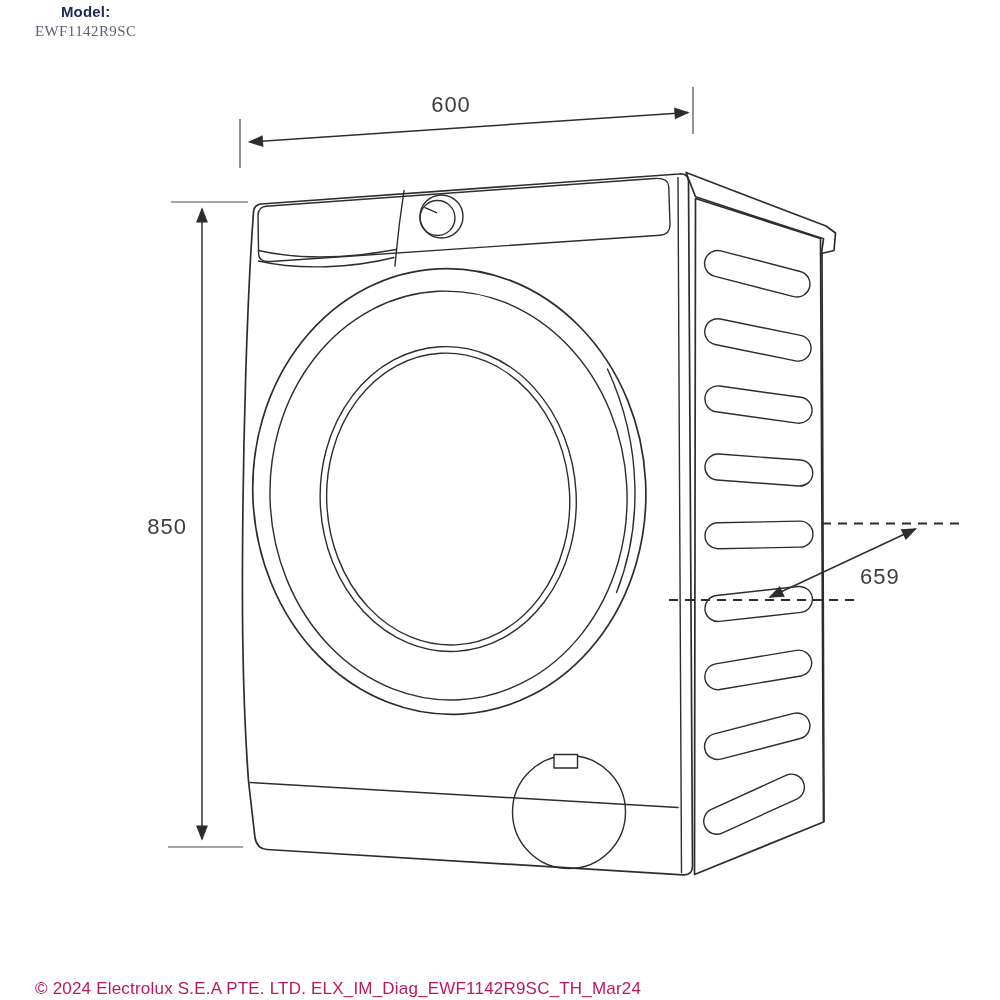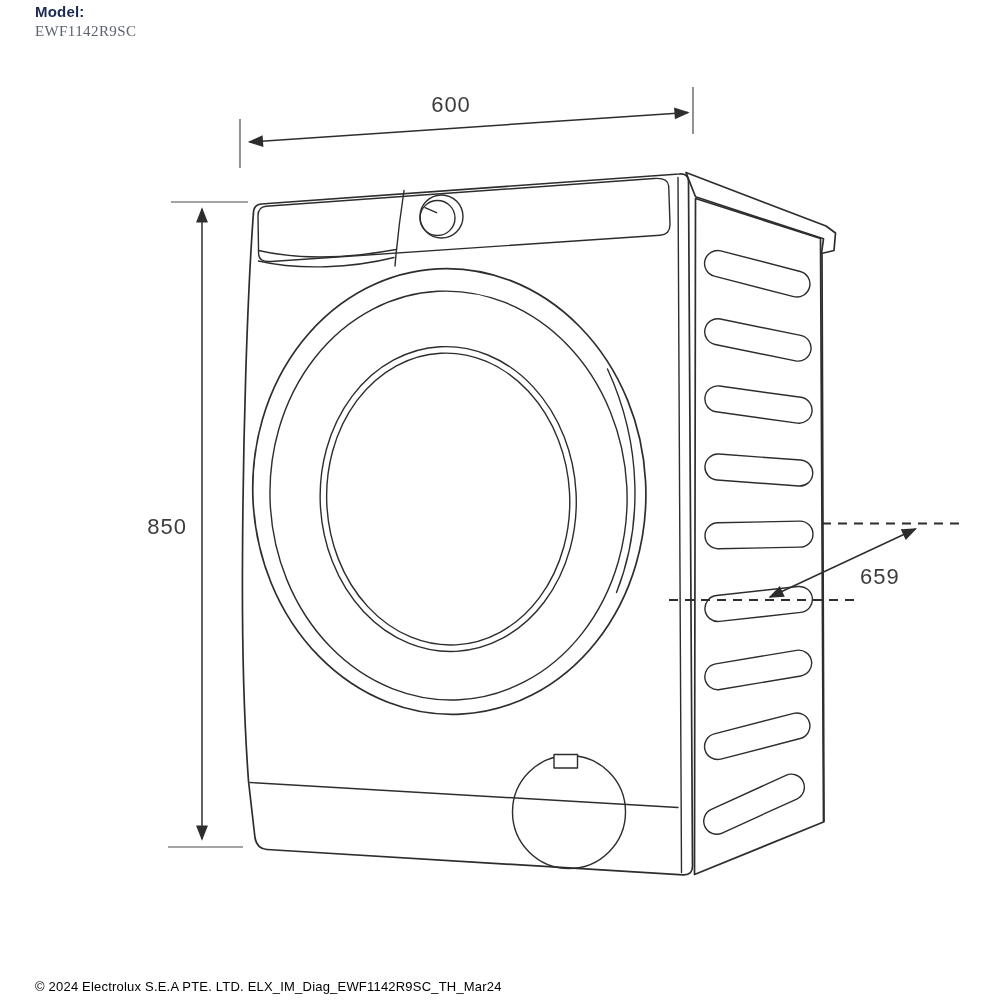--- a/index.html
+++ b/index.html
@@ -1,24 +1,24 @@
 <!DOCTYPE html>
 <html><head>
 <meta charset="utf-8">
 <style>
   html,body{margin:0;padding:0;}
   body{
     width:1000px;height:1000px;background:#ffffff;position:relative;overflow:hidden;
     font-family:"Liberation Sans","DejaVu Sans",sans-serif;
   }
-  .page{position:absolute;inset:0;background:#ffffff;}
+  .page{position:absolute;inset:0;background:#ffffff;text-align:center;}
   .header{position:absolute;left:35px;top:2px;line-height:1.32;}
   .model-label{font-size:15px;font-weight:bold;color:#1b2a52;letter-spacing:.2px;}
   .model-number{font-size:15px;font-weight:normal;color:#5c6170;letter-spacing:.4px;font-family:Liberation Serif, serif;}
-  .footer{position:absolute;left:35px;top:979px;font-size:13px;color:#000000;letter-spacing:.2px;}
+  .footer{position:absolute;left:35px;top:979px;font-size:17px;color:#be185d;letter-spacing:.2px;}
   svg.diagram{position:absolute;left:0;top:0;}
   .ln{stroke:#2d2d2d;stroke-width:1.7;fill:none;stroke-linecap:round;stroke-linejoin:round;}
   .ln-thin{stroke:#2d2d2d;stroke-width:1.4;fill:none;stroke-linecap:round;stroke-linejoin:round;}
   .face{fill:#ffffff;}
   .dimline{stroke:#2d2d2d;stroke-width:1.5;fill:none;}
   .extline{stroke:#4a4a4a;stroke-width:1.2;fill:none;}
   .dashline{stroke:#2d2d2d;stroke-width:1.8;fill:none;stroke-dasharray:9 7;}
   .dimtext{font-family:"Liberation Sans","DejaVu Sans",sans-serif;font-size:22px;fill:#3d3d3d;letter-spacing:1px;}
   .arrowfill{fill:#2d2d2d;}
 </style>

